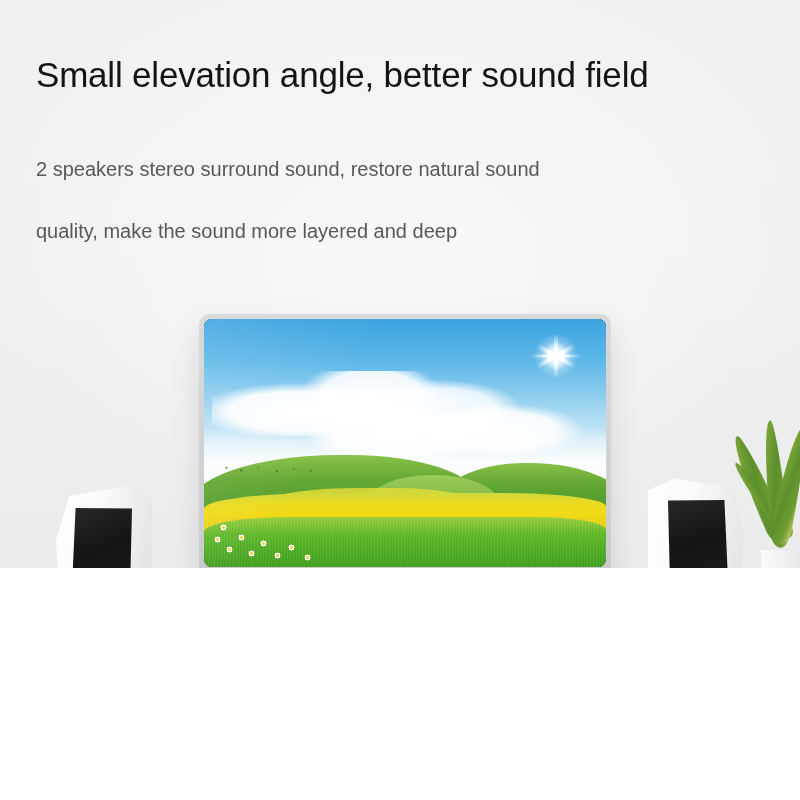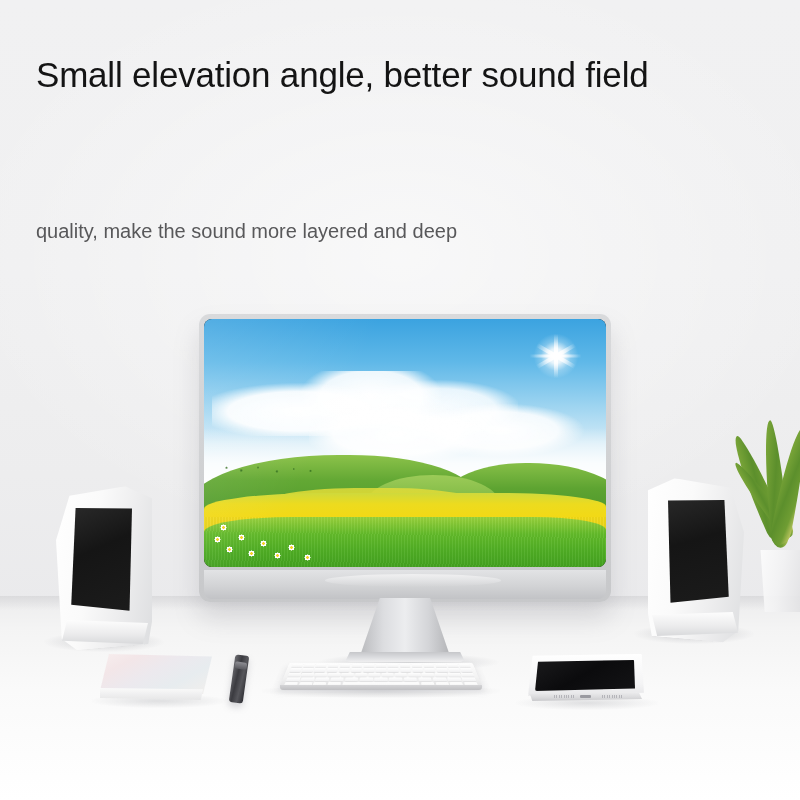--- a/index.html
+++ b/index.html
@@ -3,21 +3,21 @@
 <meta charset="utf-8">
 <style>
   html, body {
     margin: 0;
     padding: 0;
     background: #ffffff;
   }
   #scene {
     position: relative;
     width: 800px;
-    height: 800px;
+    height: 568px;
     overflow: hidden;
     font-family: "Liberation Sans", sans-serif;
     background: linear-gradient(180deg, #f1f1f2 0%, #f2f2f3 34%, #efeff0 58%, #f4f4f4 72%, #fbfbfb 100%);
   }
 
   
   .wall {
     position: absolute;
     left: 0; top: 0; width: 800px; height: 608px;
     background: linear-gradient(180deg, #f1f1f2 0%, #f0f0f1 45%, #ededee 78%, #eaeaec 100%);
@@ -350,20 +350,21 @@
 <body>
 
 <div id="scene">
 
   <div class="wall"></div>
   <div class="wall-vign"></div>
   <div class="desk"></div>
   <div class="desk-edge"></div>
 
   <div class="headline">Small elevation angle, better sound field</div>
+  <div class="subline l1">2 speakers stereo surround sound, restore natural sound</div>
   <div class="subline l2">quality, make the sound more layered and deep</div>
 
   <div id="monitor">
     <div class="mon-shadow"></div>
     <div class="mon-body"></div>
     <div class="mon-bezel">
       <div class="wp">
         <div class="wp-sky"></div>
         <div class="wp-cloudA"></div>
         <div class="wp-cloudB"></div>

